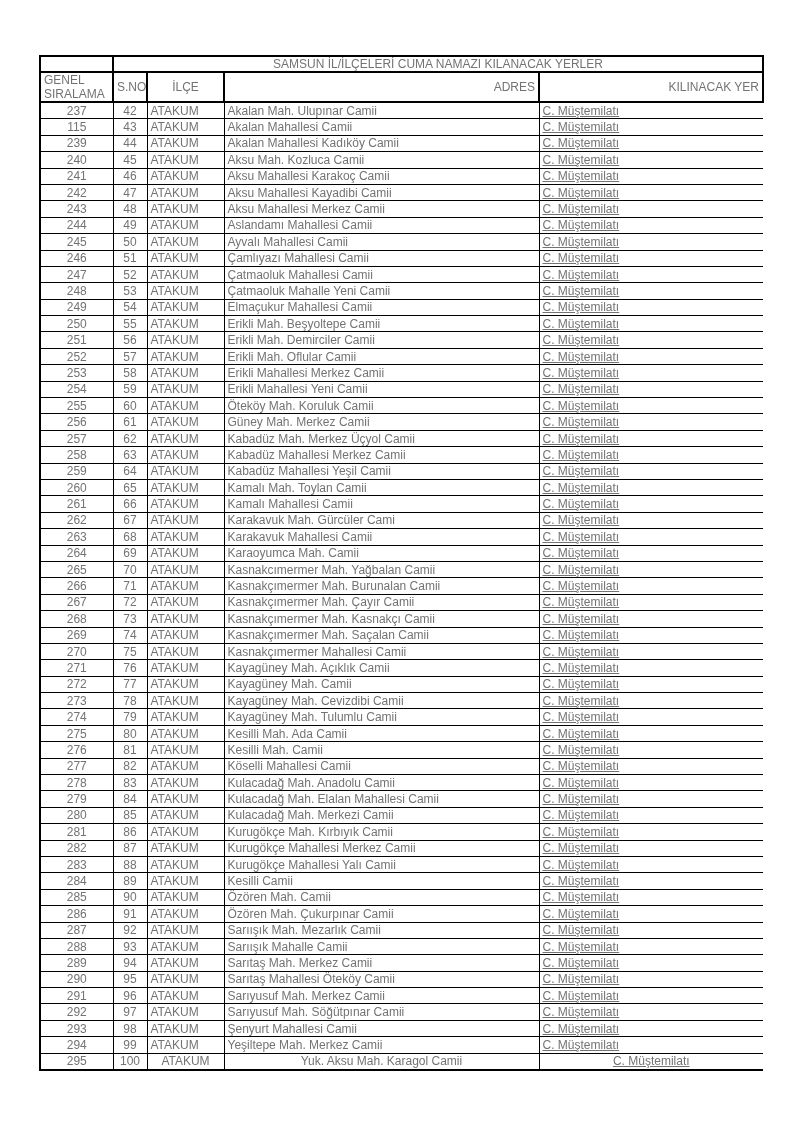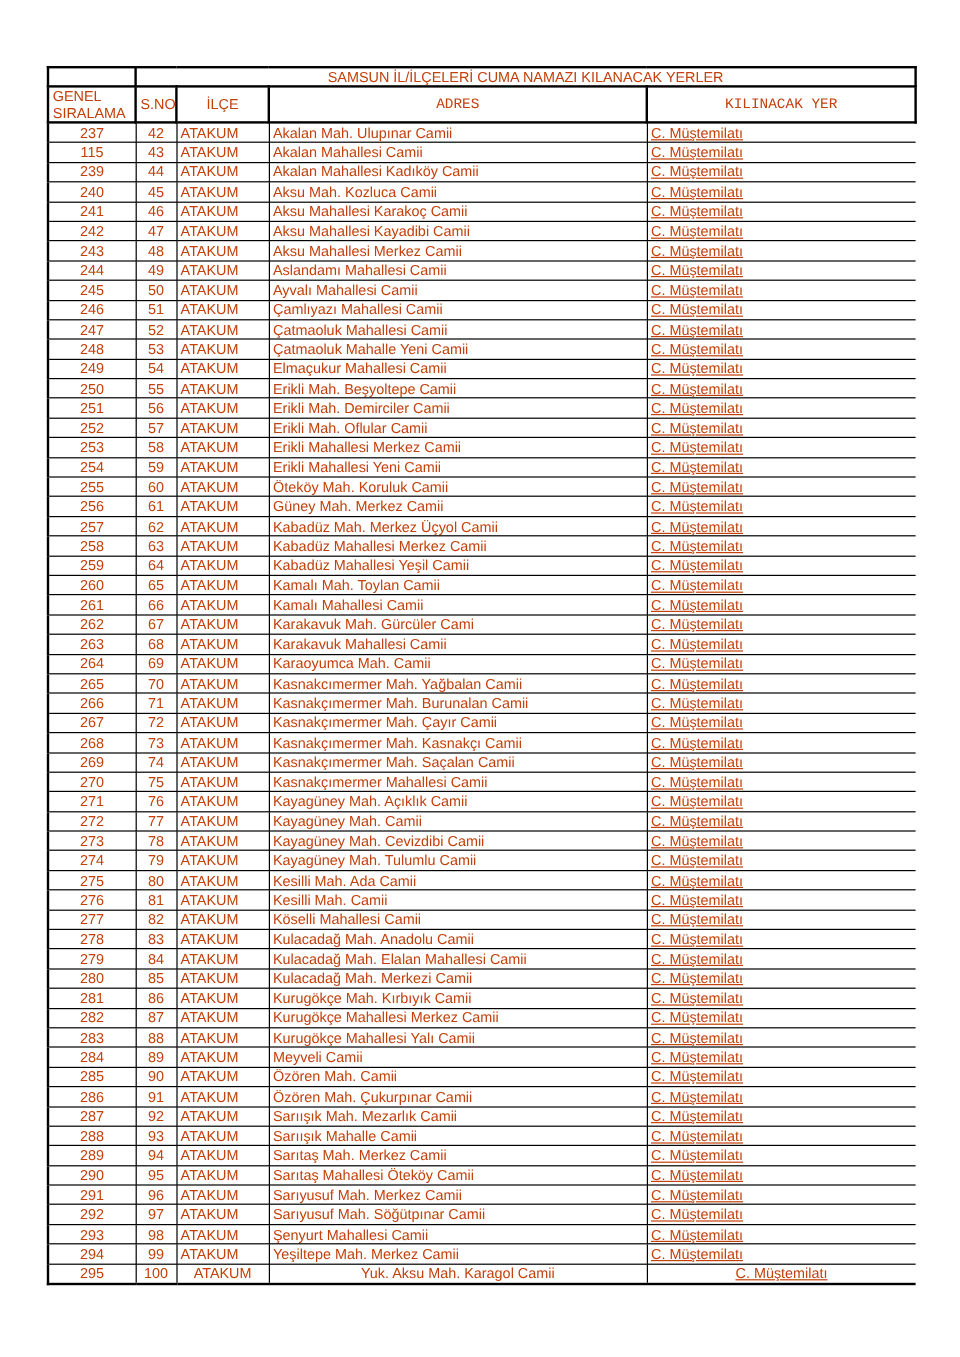--- a/index.html
+++ b/index.html
@@ -22,21 +22,21 @@
     overflow: hidden;
   }
   table.prayer-table {
     position: absolute;
     left: 39px;
     top: 55px;
     width: 723px;
     table-layout: fixed;
     border-collapse: collapse;
     font-size: 12px;
-    color: #c2410c;
+    color: #737373;
   }
   th, td {
     overflow: hidden;
     white-space: nowrap;
     padding: 0 3px;
     font-weight: normal;
     line-height: 14px;
   }
   
   tr.title-row th {
@@ -50,21 +50,21 @@
     border: 2px solid #000000;
     height: 28px;
     vertical-align: middle;
   }
   th.col-genel {
     text-align: left;
     white-space: normal;
     line-height: 14px;
   }
   th.col-sno, th.col-ilce { text-align: center; }
-  th.col-adres, th.col-yer { text-align: center; font-family: Liberation Mono, monospace; }
+  th.col-adres, th.col-yer { text-align: right; }
   
   tbody td {
     border: 1px solid #000000;
     height: 15.4px;
     vertical-align: middle;
   }
   tbody td:first-child { border-left-width: 2px; }
   tbody td:last-child  { border-right: none; text-decoration: underline; }
   tbody tr:last-child td { border-bottom-width: 2px; text-align: center; }
   td.c-genel, td.c-sno { text-align: center; }
@@ -422,21 +422,21 @@
           <td class="c-genel">283</td>
           <td class="c-sno">88</td>
           <td class="c-ilce">ATAKUM</td>
           <td class="c-adres">Kurugökçe Mahallesi Yalı Camii</td>
           <td class="c-yer">C. Müştemilatı</td>
         </tr>
         <tr>
           <td class="c-genel">284</td>
           <td class="c-sno">89</td>
           <td class="c-ilce">ATAKUM</td>
-          <td class="c-adres">Meyveli Camii</td>
+          <td class="c-adres">Kesilli Camii</td>
           <td class="c-yer">C. Müştemilatı</td>
         </tr>
         <tr>
           <td class="c-genel">285</td>
           <td class="c-sno">90</td>
           <td class="c-ilce">ATAKUM</td>
           <td class="c-adres">Özören Mah. Camii</td>
           <td class="c-yer">C. Müştemilatı</td>
         </tr>
         <tr>

